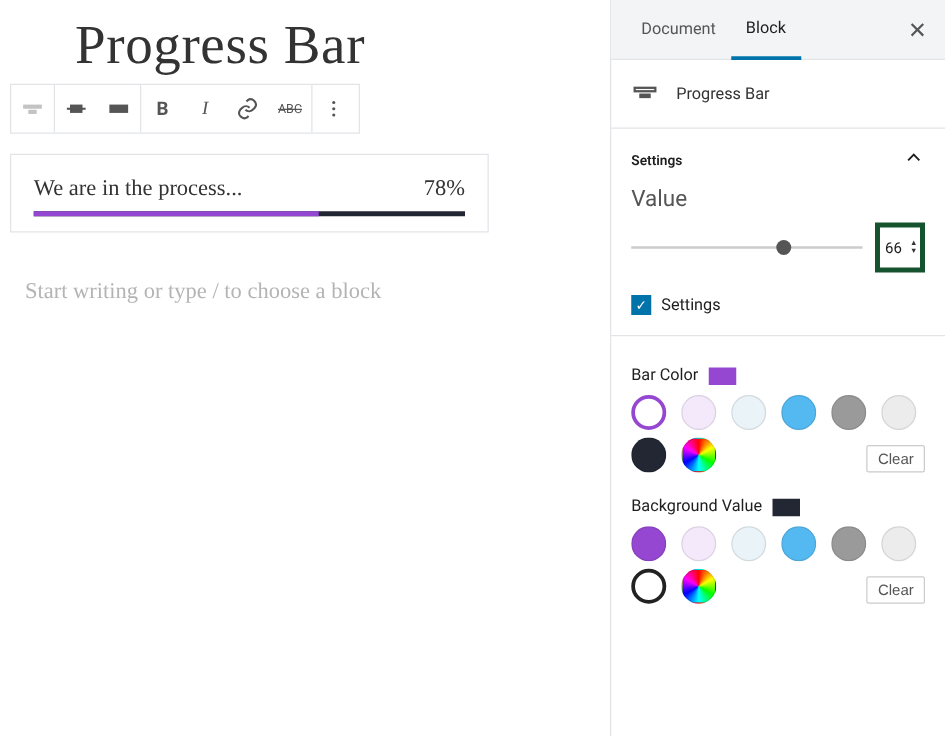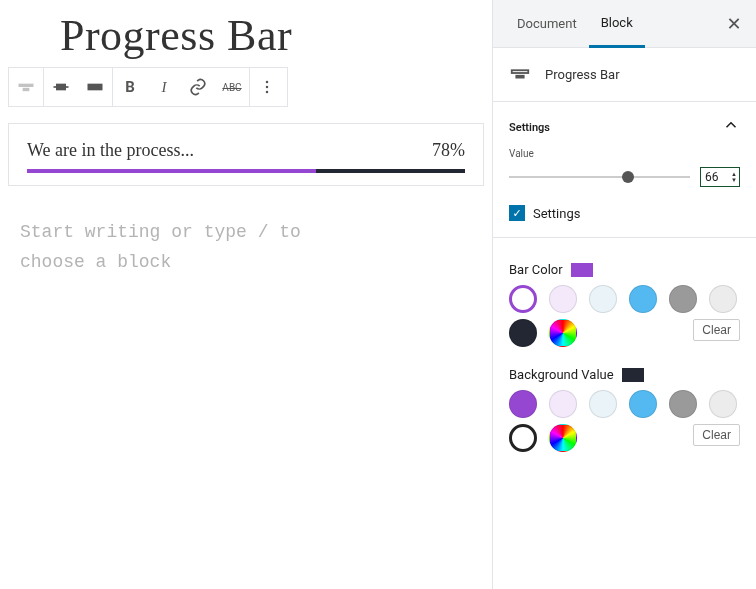--- a/index.html
+++ b/index.html
@@ -4,56 +4,56 @@
   <style>
     * { box-sizing: border-box; margin: 0; padding: 0; }
     body { font-family: -apple-system, BlinkMacSystemFont, "Segoe UI", Roboto, sans-serif; font-size: 13px; color: #1e1e1e; background: #fff; width: 756px; height: 589px; overflow: hidden; display: flex; }
     .editor { flex: 1; padding: 10px 8px 0 8px; }
     .title { font-family: Georgia, "Times New Roman", serif; font-size: 44px; font-weight: 400; color: #333; padding-left: 52px; margin-bottom: 6px; letter-spacing: 0.5px; }
     .toolbar { display: flex; border: 1px solid #e2e4e7; background: #fff; height: 40px; width: 280px; }
     .tb-sep { width: 1px; background: #e2e4e7; }
     .tb-btn { width: 34px; display: flex; align-items: center; justify-content: center; cursor: pointer; color: #555; }
     .tb-btn.disabled { opacity: 0.35; }
     .tb-btn svg { width: 20px; height: 20px; }
-    .block-card { border: 1px solid #e2e4e7; margin-top: 16px; padding: 16px 18px 12px 18px; width: 476px; }
+    .block-card { border: 1px solid #e2e4e7; margin-top: 16px; padding: 16px 18px 12px 18px; width: 383px; }
     .pb-row { display: flex; justify-content: space-between; align-items: baseline; font-family: Georgia, "Times New Roman", serif; font-size: 18px; color: #333; margin-bottom: 8px; }
     .pb-track { height: 4px; background: #222733; position: relative; }
     .pb-fill { position: absolute; left: 0; top: 0; bottom: 0; background: #9547d1; }
-    .placeholder-block { margin-top: 32px; font-family: Liberation Mono, monospace; font-size: 18px; color: #b4b4b4; line-height: 1.65; max-width: 320px; padding-left: 12px; }
+    .placeholder-block { margin-top: 32px; font-family: Liberation Serif, serif; font-size: 18px; color: #b4b4b4; line-height: 1.65; max-width: 320px; padding-left: 12px; }
     .sidebar { width: 268px; border-left: 1px solid #e2e4e7; background: #fff; display: flex; flex-direction: column; }
     .tabs { display: flex; align-items: center; background: #f3f4f5; border-bottom: 1px solid #e2e4e7; height: 48px; padding: 0 6px 0 12px; }
     .tab { padding: 0 12px; height: 48px; display: flex; align-items: center; color: #555; cursor: pointer; font-size: 13px; }
     .tab.active { color: #1e1e1e; border-bottom: 3px solid #0073aa; font-weight: 400; }
     .close-btn { margin-left: auto; width: 32px; height: 32px; display: flex; align-items: center; justify-content: center; cursor: pointer; color: #555; font-size: 18px; }
     .block-header { display: flex; align-items: center; padding: 14px 16px; gap: 14px; font-size: 13px; color: #333; }
     .block-icon svg { width: 22px; height: 22px; }
     .panel { border-top: 1px solid #e2e4e7; }
     .panel-head { display: flex; justify-content: space-between; align-items: flex-end; padding: 14px 16px; font-weight: 600; font-size: 11px; cursor: pointer; }
     .chev { width: 18px; height: 18px; }
     .panel-body { padding: 0 16px 16px 16px; }
-    .field-label { font-size: 10px; color: #555; margin-bottom: 8px; display: block; }
+    .field-label { font-size: 18px; color: #555; margin-bottom: 8px; display: block; }
     .value-row { display: flex; align-items: center; gap: 10px; }
     .slider-wrap { flex: 1; position: relative; height: 20px; display: flex; align-items: center; }
     .slider-track { height: 2px; background: #ccc; width: 100%; position: relative; }
     .slider-thumb { position: absolute; top: -5px; width: 12px; height: 12px; border-radius: 50%; background: #555; transform: translateX(-50%); }
-    .num-input { width: 40px; height: 20px; border: 1px solid #14532d; font-size: 12px; display: flex; align-items: center; padding: 0 2px 0 4px; justify-content: space-between; }
+    .num-input { width: 40px; height: 40px; border: 4px solid #14532d; font-size: 12px; display: flex; align-items: center; padding: 0 2px 0 4px; justify-content: space-between; }
     .spinners { display: flex; flex-direction: column; font-size: 6px; line-height: 6px; color: #333; }
     .check-row { display: flex; align-items: center; gap: 8px; margin-top: 18px; }
     .checkbox { width: 16px; height: 16px; background: #0073aa; display: flex; align-items: center; justify-content: center; color: #fff; font-size: 11px; }
     .sub-label { display: flex; align-items: center; gap: 8px; font-size: 13px; margin: 6px 0 8px 0; }
     .sw { width: 22px; height: 14px; }
     .swatches { display: flex; flex-wrap: wrap; gap: 12px; margin-bottom: 6px; align-items: center; }
     .swatch { width: 28px; height: 28px; border-radius: 50%; cursor: pointer; border: 1px solid rgba(0,0,0,0.1); }
     .swatch.ring { border: 3px solid #9547d1; background: #fff; }
     .swatch.ring-dark { border: 3px solid #222; background: #fff; }
     .swatch.gradient { background: conic-gradient(red, yellow, lime, cyan, blue, magenta, red); }
     .clear-btn { margin-left: auto; border: 1px solid #ccc; background: #fff; padding: 3px 8px; font-size: 12px; cursor: pointer; color: #555; border-radius: 2px; }
     .colors-body { padding: 0 16px 16px 16px; }
     .color-section { margin-top: 24px; }
-    .swatches-row2 { display: flex; align-items: flex-start; gap: 12px; }
+    .swatches-row2 { display: flex; align-items: flex-end; gap: 12px; }
   </style>
 </head>
 <body>
 
 <div class="editor">
   <h1 class="title">Progress Bar</h1>
 
   <div class="toolbar">
     <div class="tb-btn disabled">
       <svg viewBox="0 0 24 24" fill="none" stroke="currentColor" stroke-width="2">

